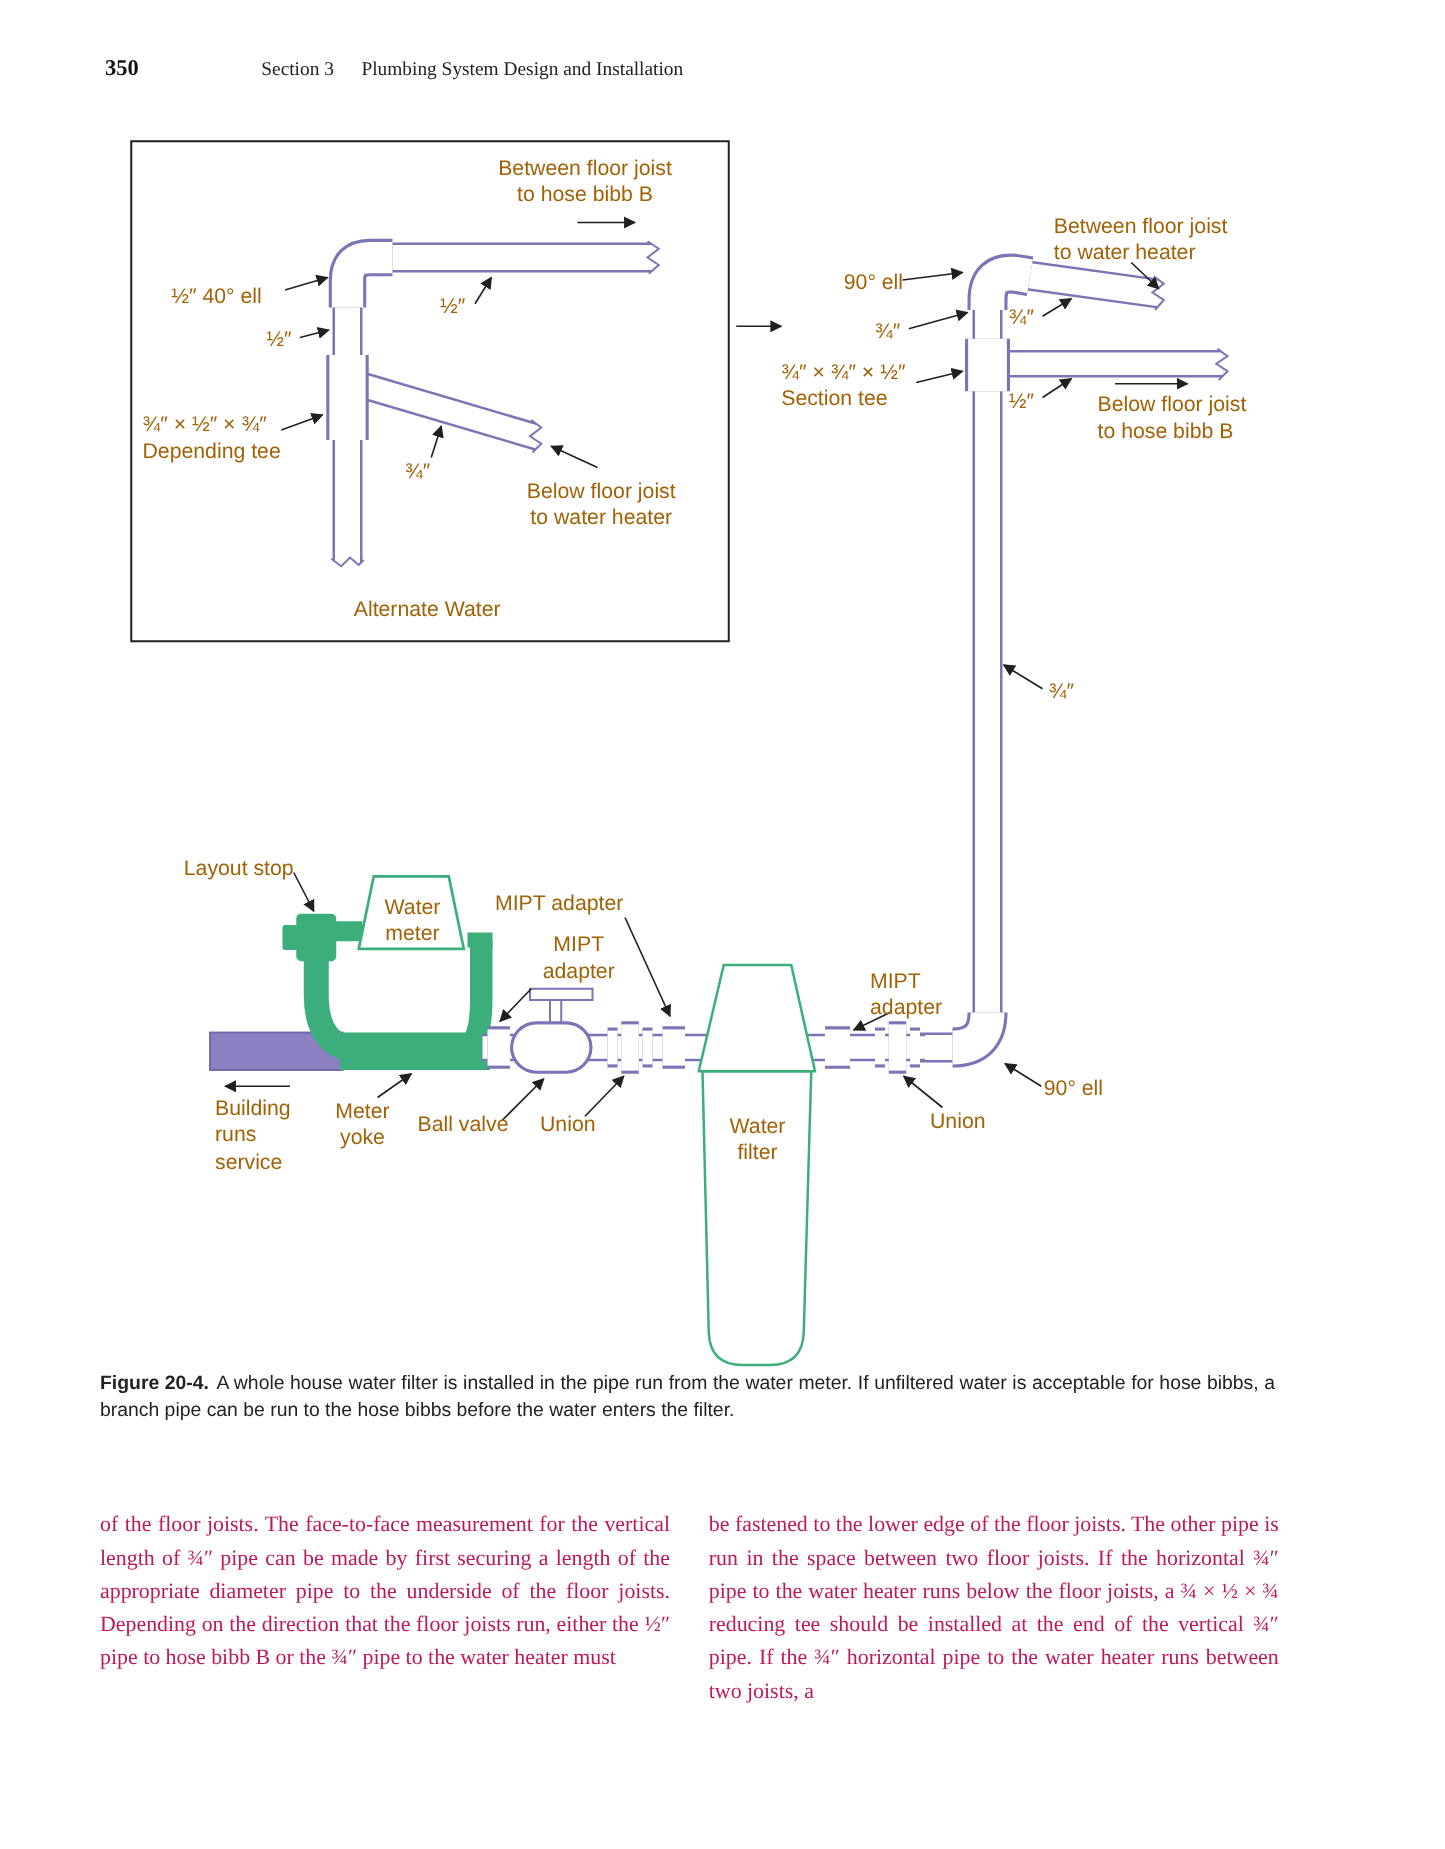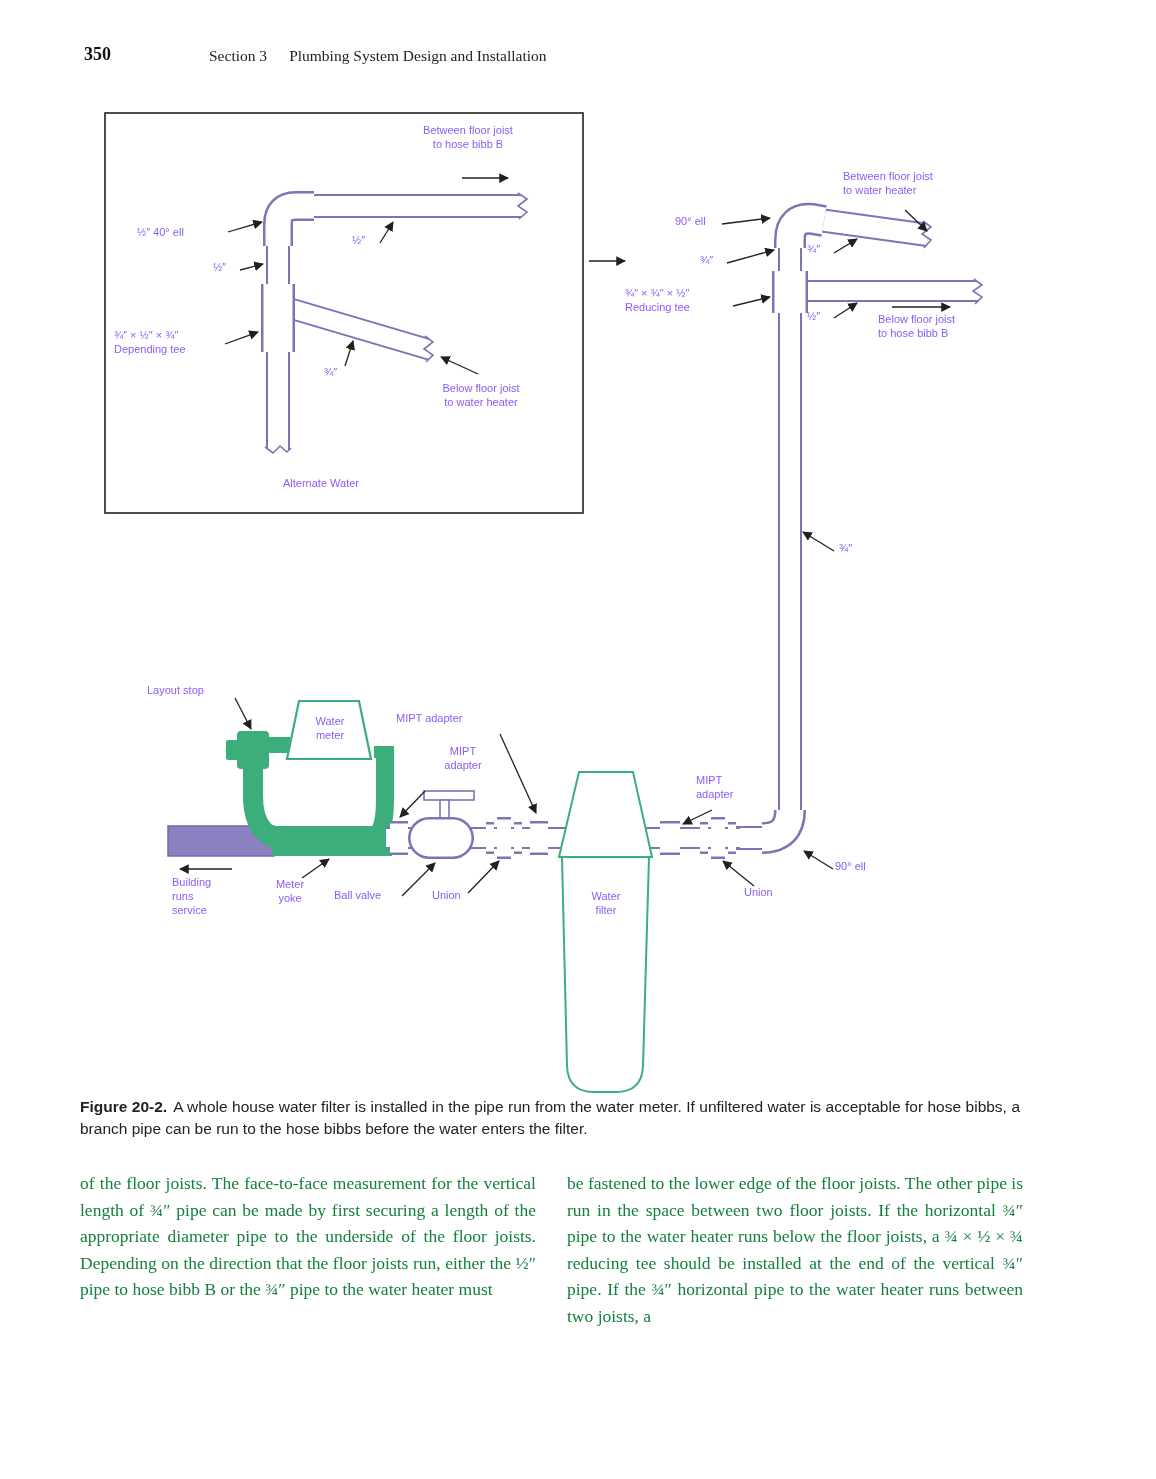--- a/index.html
+++ b/index.html
@@ -11,28 +11,28 @@
   .running-header .sec{margin-right:22px;}
   svg.diagram{position:absolute;left:0;top:0;width:1156px;height:1479px;}
   .pp{fill:none;stroke:#7b74b5;}
   .pw{fill:none;stroke:#ffffff;}
   .gs{fill:none;stroke:#3cae7c;}
   .gf{fill:#3cae7c;stroke:none;}
   .box{fill:none;stroke:#231f20;stroke-width:1.6;}
   .zig{fill:none;stroke:#7b74b5;stroke-width:1.6;}
   .cover{fill:#ffffff;stroke:none;}
   .arrow{stroke:#231f20;stroke-width:1.3;fill:none;marker-end:url(#ah);}
-  .lbl{position:absolute;font-size:11px;line-height:1.25;color:#8b5cf6;
+  .lbl{position:absolute;font-size:17px;line-height:1.25;color:#a16207;
        white-space:pre-line;}
   .center{text-align:center;}
   .caption{left:80px;top:1096px;width:940px;font-size:15.5px;line-height:1.45;
            text-align:justify;color:#222;}
   .cap-label{font-weight:bold;margin-right:6px;}
-  .col{position:absolute;top:1170px;width:456px;font:17.5px/1.52 "Liberation Serif",serif;
-       text-align:justify;color:#15803d;}
+  .col{position:absolute;top:1206px;width:456px;font:17.5px/1.52 "Liberation Serif",serif;
+       text-align:justify;color:#be185d;}
   .col-left{left:80px;}
   .col-right{left:567px;}
 </style>
 </head>
 <body>
 
 <div class="page">
 
   <div class="abs page-number">350</div>
   <div class="abs running-header">
@@ -166,21 +166,21 @@
   <div class="lbl center" style="left:416px;top:382px;width:130px">Below floor joist
 to water heater</div>
   <div class="lbl" style="left:283px;top:477px">Alternate Water</div>
 
   <div class="lbl" style="left:843px;top:170px;width:150px">Between floor joist
 to water heater</div>
   <div class="lbl" style="left:675px;top:215px">90° ell</div>
   <div class="lbl" style="left:700px;top:254px">¾″</div>
   <div class="lbl" style="left:807px;top:243px">¾″</div>
   <div class="lbl" style="left:625px;top:287px;width:140px">¾″ × ¾″ × ½″
-Reducing tee</div>
+Section tee</div>
   <div class="lbl" style="left:807px;top:310px">½″</div>
   <div class="lbl" style="left:878px;top:313px;width:130px">Below floor joist
 to hose bibb B</div>
   <div class="lbl" style="left:839px;top:542px">¾″</div>
 
   <div class="lbl" style="left:147px;top:684px">Layout stop</div>
   <div class="lbl center" style="left:298px;top:715px;width:64px">Water
 meter</div>
   <div class="lbl" style="left:396px;top:712px">MIPT adapter</div>
   <div class="lbl center" style="left:432px;top:745px;width:62px">MIPT
@@ -193,19 +193,19 @@
   <div class="lbl" style="left:334px;top:889px">Ball valve</div>
   <div class="lbl" style="left:432px;top:889px">Union</div>
   <div class="lbl center" style="left:578px;top:890px;width:56px">Water
 filter</div>
   <div class="lbl" style="left:696px;top:774px;width:64px">MIPT
 adapter</div>
   <div class="lbl" style="left:744px;top:886px">Union</div>
   <div class="lbl" style="left:835px;top:860px">90° ell</div>
 
   <div class="abs caption">
-    <span class="cap-label">Figure 20-2.</span><span>A whole house water filter is installed in the pipe run from the water meter. If unfiltered water is acceptable for hose bibbs, a branch pipe can be run to the hose bibbs before the water enters the filter.</span>
+    <span class="cap-label">Figure 20-4.</span><span>A whole house water filter is installed in the pipe run from the water meter. If unfiltered water is acceptable for hose bibbs, a branch pipe can be run to the hose bibbs before the water enters the filter.</span>
   </div>
 
   <div class="col col-left">of the floor joists. The face-to-face measurement for the vertical length of ¾″ pipe can be made by first securing a length of the appropriate diameter pipe to the underside of the floor joists. Depending on the direction that the floor joists run, either the ½″ pipe to hose bibb B or the ¾″ pipe to the water heater must</div>
   <div class="col col-right">be fastened to the lower edge of the floor joists. The other pipe is run in the space between two floor joists. If the horizontal ¾″ pipe to the water heater runs below the floor joists, a ¾ × ½ × ¾ reducing tee should be installed at the end of the vertical ¾″ pipe. If the ¾″ horizontal pipe to the water heater runs between two joists, a</div>
 
 </div>
 
 </body></html>

